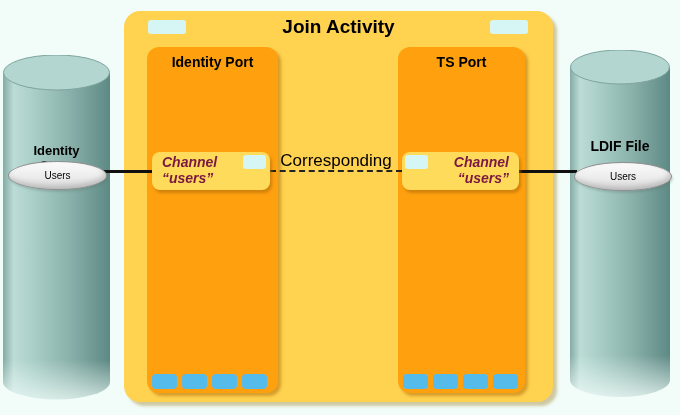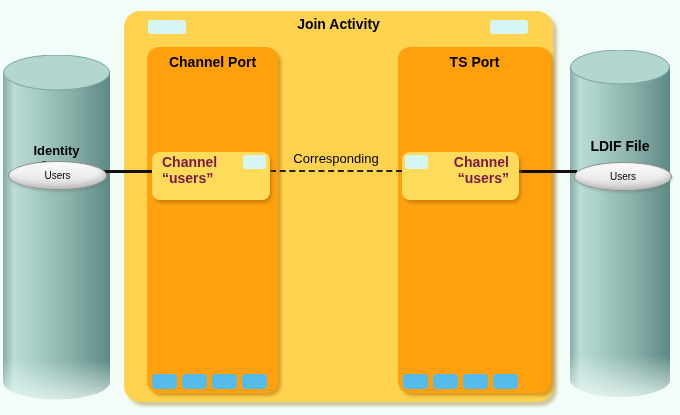--- a/index.html
+++ b/index.html
@@ -18,44 +18,44 @@
   
   .hline{position:absolute;height:3px;background:#101010;z-index:2;}
   .hline-left{left:100px;top:170px;width:58px;}
   .hline-right{left:515px;top:170px;width:62px;}
 
   
   .activity{position:absolute;left:124px;top:11px;width:429px;height:391px;
             background:#FFD24F;border-radius:16px;
             box-shadow:4px 4px 3px rgba(164,138,58,0.45);z-index:1;}
   .activity-title{position:absolute;top:5px;left:0;width:100%;text-align:center;
-                  font-size:14px;font-weight:bold;color:#000;}
+                  font-size:19px;font-weight:bold;color:#000;}
   .chip{position:absolute;background:#D5F6F4;border-radius:3px;}
   .chip-tl{left:24px;top:9px;width:38px;height:14px;}
   .chip-tr{left:366px;top:9px;width:38px;height:14px;}
 
   
   .port{position:absolute;background:#FFA00F;border-radius:12px;
         box-shadow:3px 3px 3px rgba(173,106,8,0.5);}
   .port-left{left:23px;top:36px;width:131px;height:346px;}
-  .port-right{left:274px;top:36px;width:153px;height:346px;}
+  .port-right{left:274px;top:36px;width:127px;height:346px;}
   .port-title{position:absolute;top:7px;left:0;width:100%;text-align:center;
               font-size:14px;font-weight:bold;color:#000;}
   .port-chips{position:absolute;left:5px;bottom:4px;display:flex;gap:5px;}
   .port-chip{width:25px;height:15px;background:#54BBEB;border-radius:4px;}
 
   
   .link-label{position:absolute;left:146px;top:140px;width:132px;text-align:center;
-              font-size:13px;color:#000;}
+              font-size:17px;color:#000;}
   .dash-line{position:absolute;left:146px;top:159px;width:132px;height:0;
              border-top:2px dashed #222;}
 
   
-  .channel{position:absolute;width:118px;height:48px;background:#FFDB5C;border-radius:8px;
-           box-shadow:2px 3px 3px rgba(173,106,8,0.55);z-index:3;}
+  .channel{position:absolute;width:118px;height:38px;background:#FFDB5C;border-radius:8px;
+           box-shadow:2px 3px 3px rgba(173,106,8,0.55);z-index:3;font-style:italic;}
   .channel-left{left:152px;top:152px;}
   .channel-right{left:402px;top:152px;width:117px;}
   .channel-text{position:absolute;top:2px;left:0;width:100%;box-sizing:border-box;
                 font-size:14px;font-weight:bold;line-height:16px;color:#7A1843;
                 white-space:pre-line;}
   .channel-left .channel-text{text-align:left;padding-left:10px;}
   .channel-right .channel-text{text-align:right;padding-right:10px;}
   .channel-chip{width:23px;height:14px;}
   .channel-left .channel-chip{right:4px;top:3px;}
   .channel-right .channel-chip{left:3px;top:3px;}
@@ -121,21 +121,21 @@
 
   <div class="hline hline-left"></div>
   <div class="hline hline-right"></div>
 
   <div class="activity">
     <div class="activity-title">Join Activity</div>
     <div class="chip chip-tl"></div>
     <div class="chip chip-tr"></div>
 
     <div class="port port-left">
-      <div class="port-title">Channel Port</div>
+      <div class="port-title">Identity Port</div>
       <div class="port-chips">
         <div class="port-chip"></div>
         <div class="port-chip"></div>
         <div class="port-chip"></div>
         <div class="port-chip"></div>
       </div>
     </div>
 
     <div class="port port-right">
       <div class="port-title">TS Port</div>

